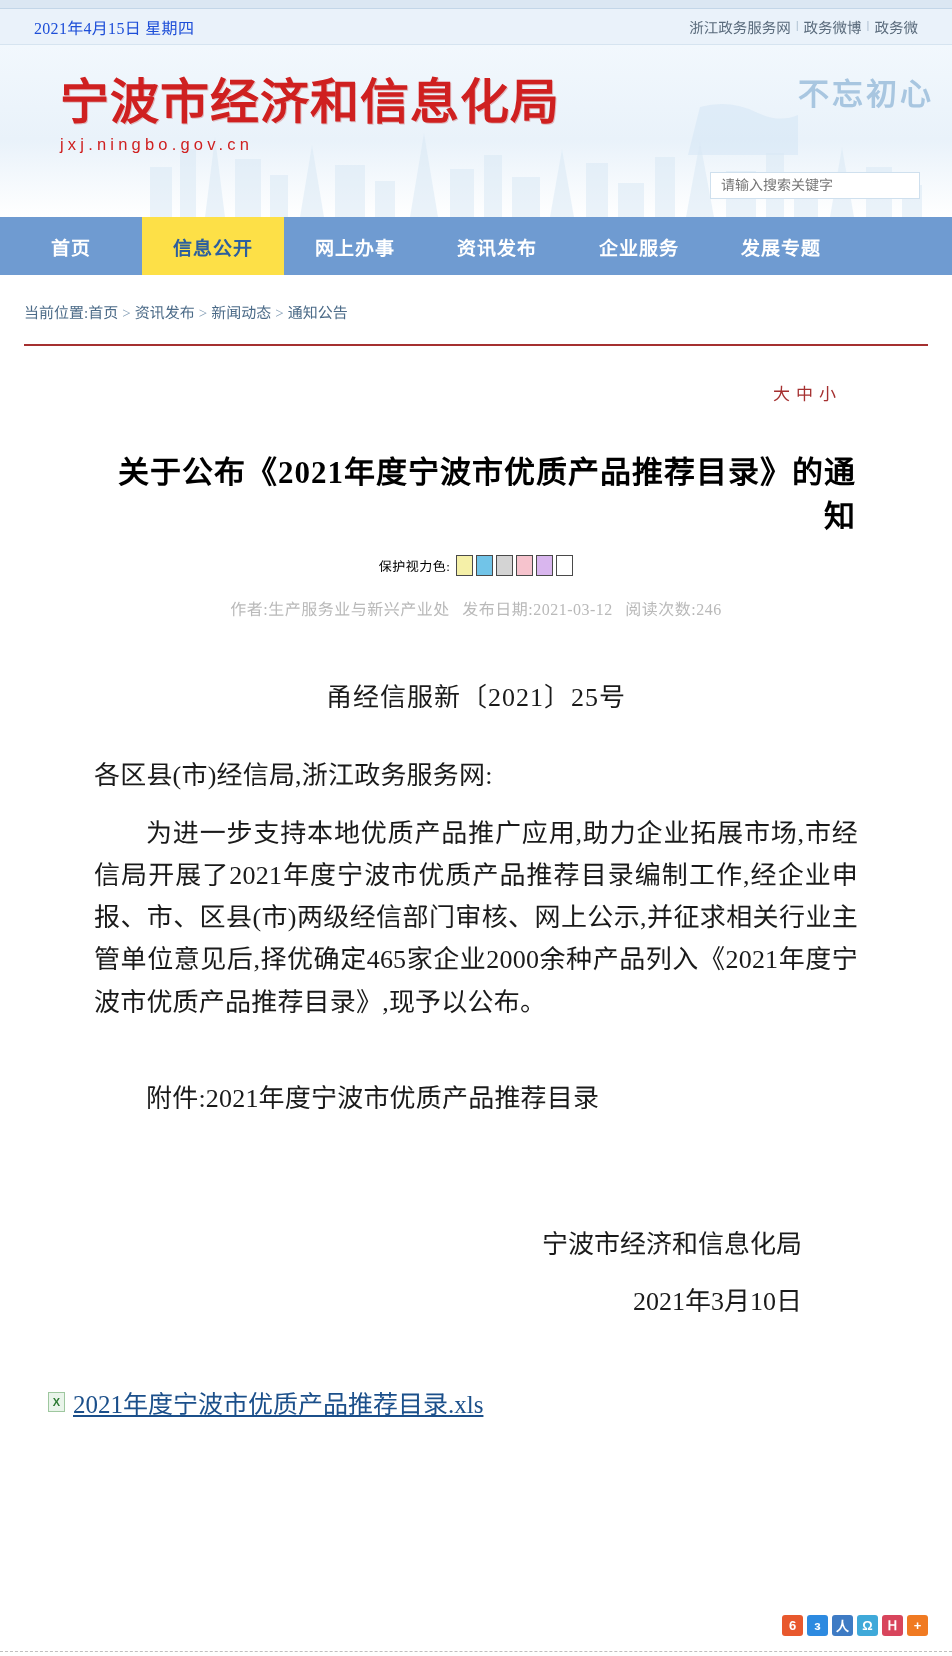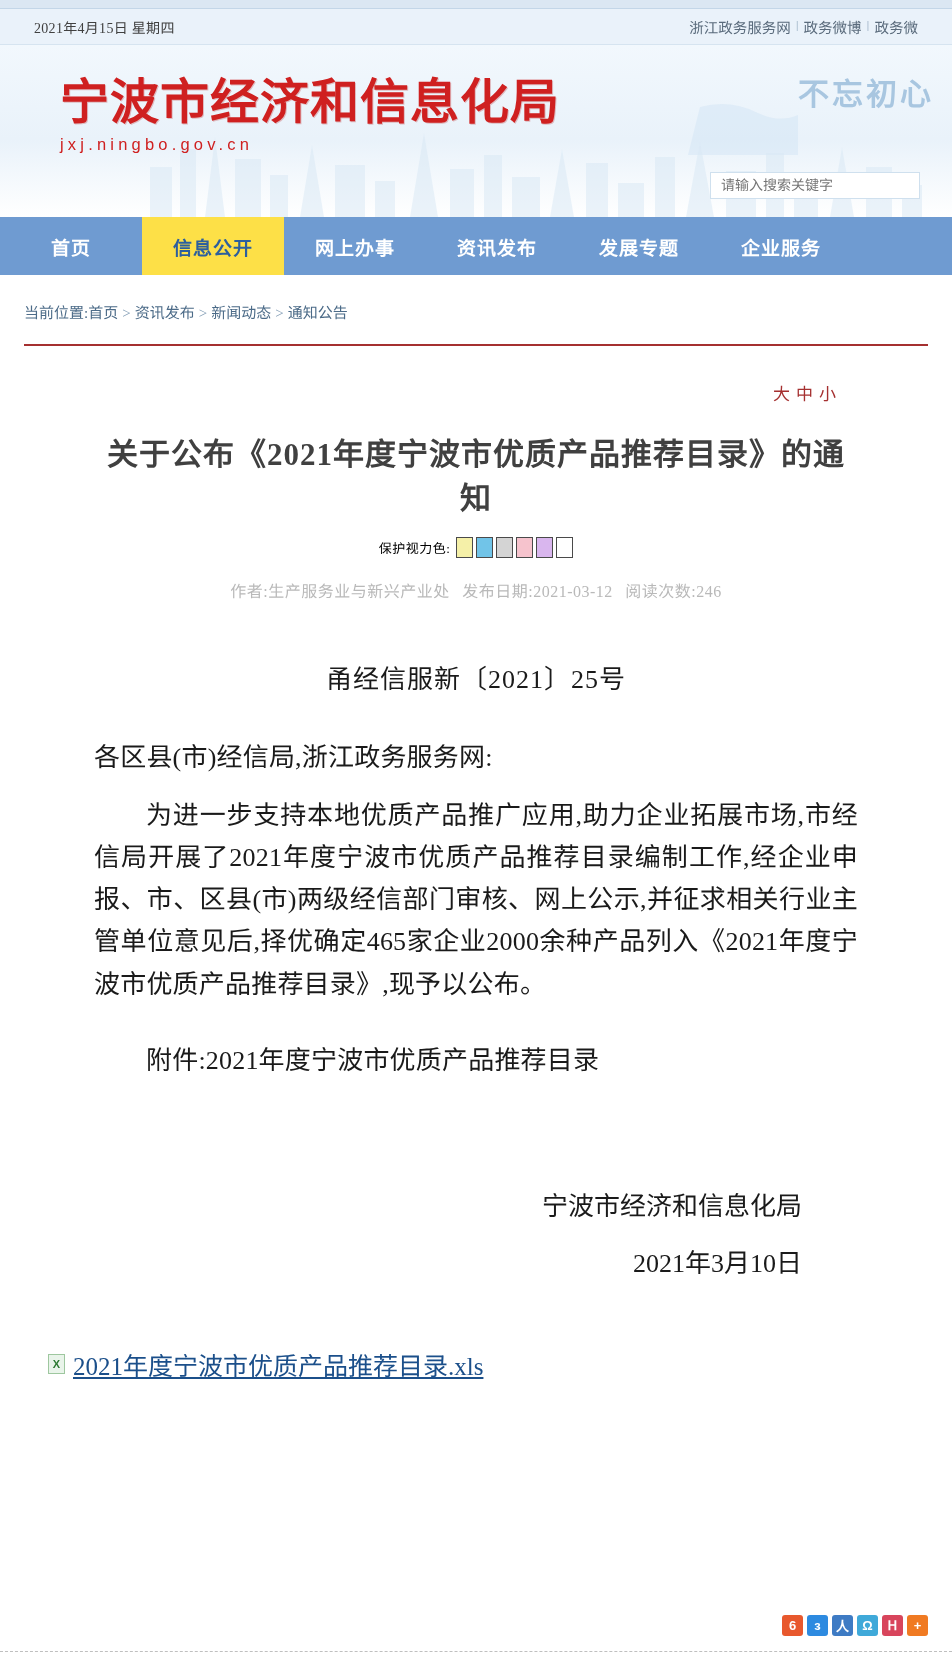--- a/index.html
+++ b/index.html
@@ -26,22 +26,22 @@
     height: 36px;
     background: #eaf2fa;
     border-bottom: 1px solid #d6e4f0;
     display: flex;
     align-items: center;
     justify-content: space-between;
     padding: 0 34px;
     box-sizing: border-box;
   }
   .topbar-date {
-    font-size: 14px;
-    color: #404040;
+    font-size: 16px;
+    color: #1d4ed8;
     letter-spacing: .3px;
     white-space: nowrap;
   }
   .topbar-links {
     font-size: 14.5px;
     color: #5a6b7c;
     white-space: nowrap;
     display: flex;
     align-items: center;
     overflow: hidden;
@@ -179,28 +179,28 @@
     text-align: right;
     padding: 24px 86px 0 0;
     font-size: 17px;
     color: #a53030;
     letter-spacing: 6px;
     font-family: "Liberation Serif", "DejaVu Serif", serif;
   }
   .fontsize-row span { cursor: pointer; }
 
   .title {
-    margin: 28px auto 0;
+    margin: 46px auto 0;
     max-width: 760px;
-    text-align: center;
+    text-align: right;
     font-family: "Liberation Serif", "DejaVu Serif", serif;
     font-weight: bold;
     font-size: 31px;
     line-height: 1.42;
-    color: #404040;
+    color: #000000;
     letter-spacing: 1px;
   }
 
   .eyecare {
     display: flex;
     align-items: center;
     justify-content: center;
     gap: 3px;
     margin-top: 16px;
     font-size: 13px;
@@ -243,21 +243,21 @@
   .p {
     font-size: 26px;
     line-height: 1.62;
     color: #1a1a1a;
     font-family: "Liberation Serif", "DejaVu Serif", serif;
     margin: 0 0 16px 0;
     text-align: justify;
     letter-spacing: .2px;
   }
   .p.indent { text-indent: 2em; }
-  .p.attach { margin-top: 34px; text-indent: 2em; }
+  .p.attach { margin-top: 54px; text-indent: 2em; }
 
   .sign {
     margin-top: 96px;
     text-align: right;
     padding-right: 56px;
     font-size: 26px;
     line-height: 2.2;
     font-family: "Liberation Serif", "DejaVu Serif", serif;
     color: #1a1a1a;
   }
@@ -384,22 +384,22 @@
   <div class="search-box">
     <input type="text" placeholder="请输入搜索关键字" style="">
   </div>
 </div>
 
 <div class="nav">
   <div class="nav-item">首页</div>
   <div class="nav-item active">信息公开</div>
   <div class="nav-item">网上办事</div>
   <div class="nav-item">资讯发布</div>
+  <div class="nav-item">企业服务</div>
   <div class="nav-item">发展专题</div>
-  <div class="nav-item">企业服务</div>
 </div>
 
 <div class="crumbs">
   <span>当前位置:</span><a href="#">首页</a><span class="sep">&gt;</span><a href="#">资讯发布</a><span class="sep">&gt;</span><a href="#">新闻动态</a><span class="sep">&gt;</span><a href="#">通知公告</a>
 </div>
 
 <div class="article">
 
   <div class="fontsize-row">
     <span>大</span><span>中</span><span>小</span>

